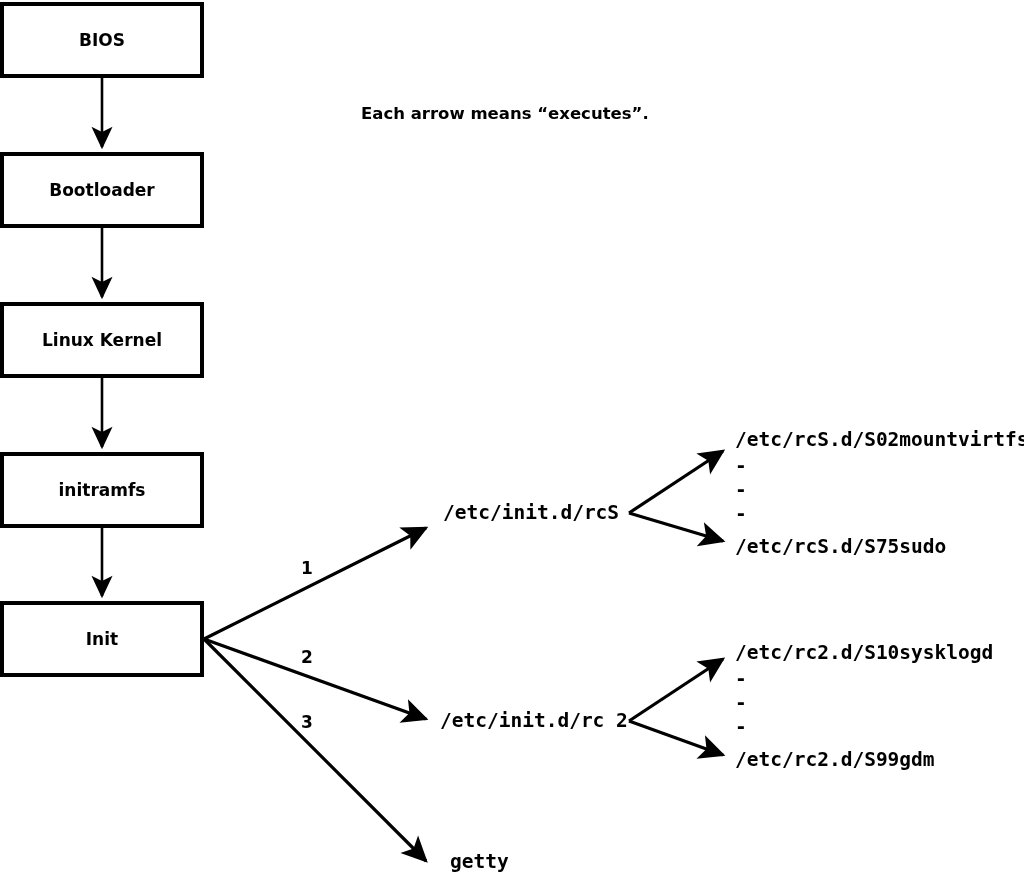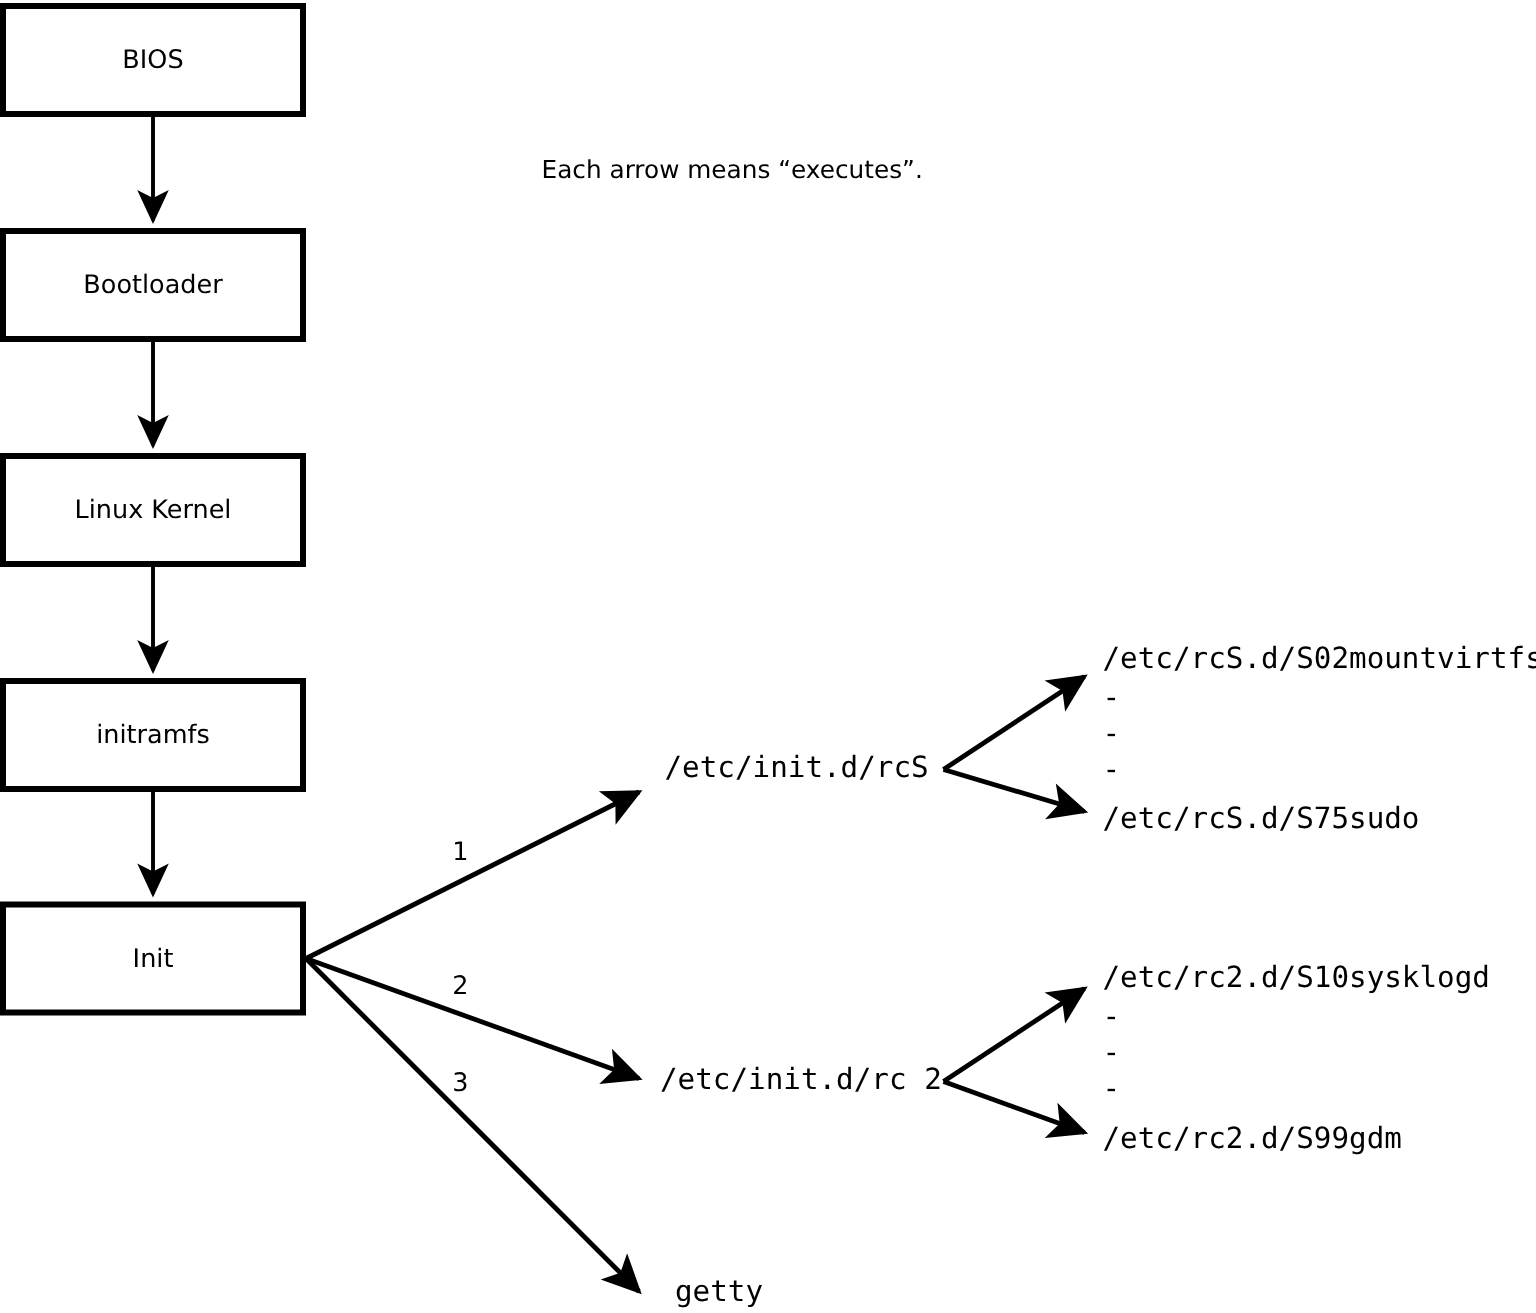--- a/index.html
+++ b/index.html
@@ -12,20 +12,21 @@
     font-family: "Liberation Sans", sans-serif;
     width: 1024px;
     height: 875px;
     overflow: hidden;
   }
   #diagram-root {
     position: relative;
     width: 1024px;
     height: 875px;
     background: #ffffff;
+    font-weight: bold;
   }
   #diagram-svg {
     position: absolute;
     left: 0;
     top: 0;
     width: 1024px;
     height: 875px;
   }
   .box-label {
     font-family: "DejaVu Sans", "Liberation Sans", sans-serif;

